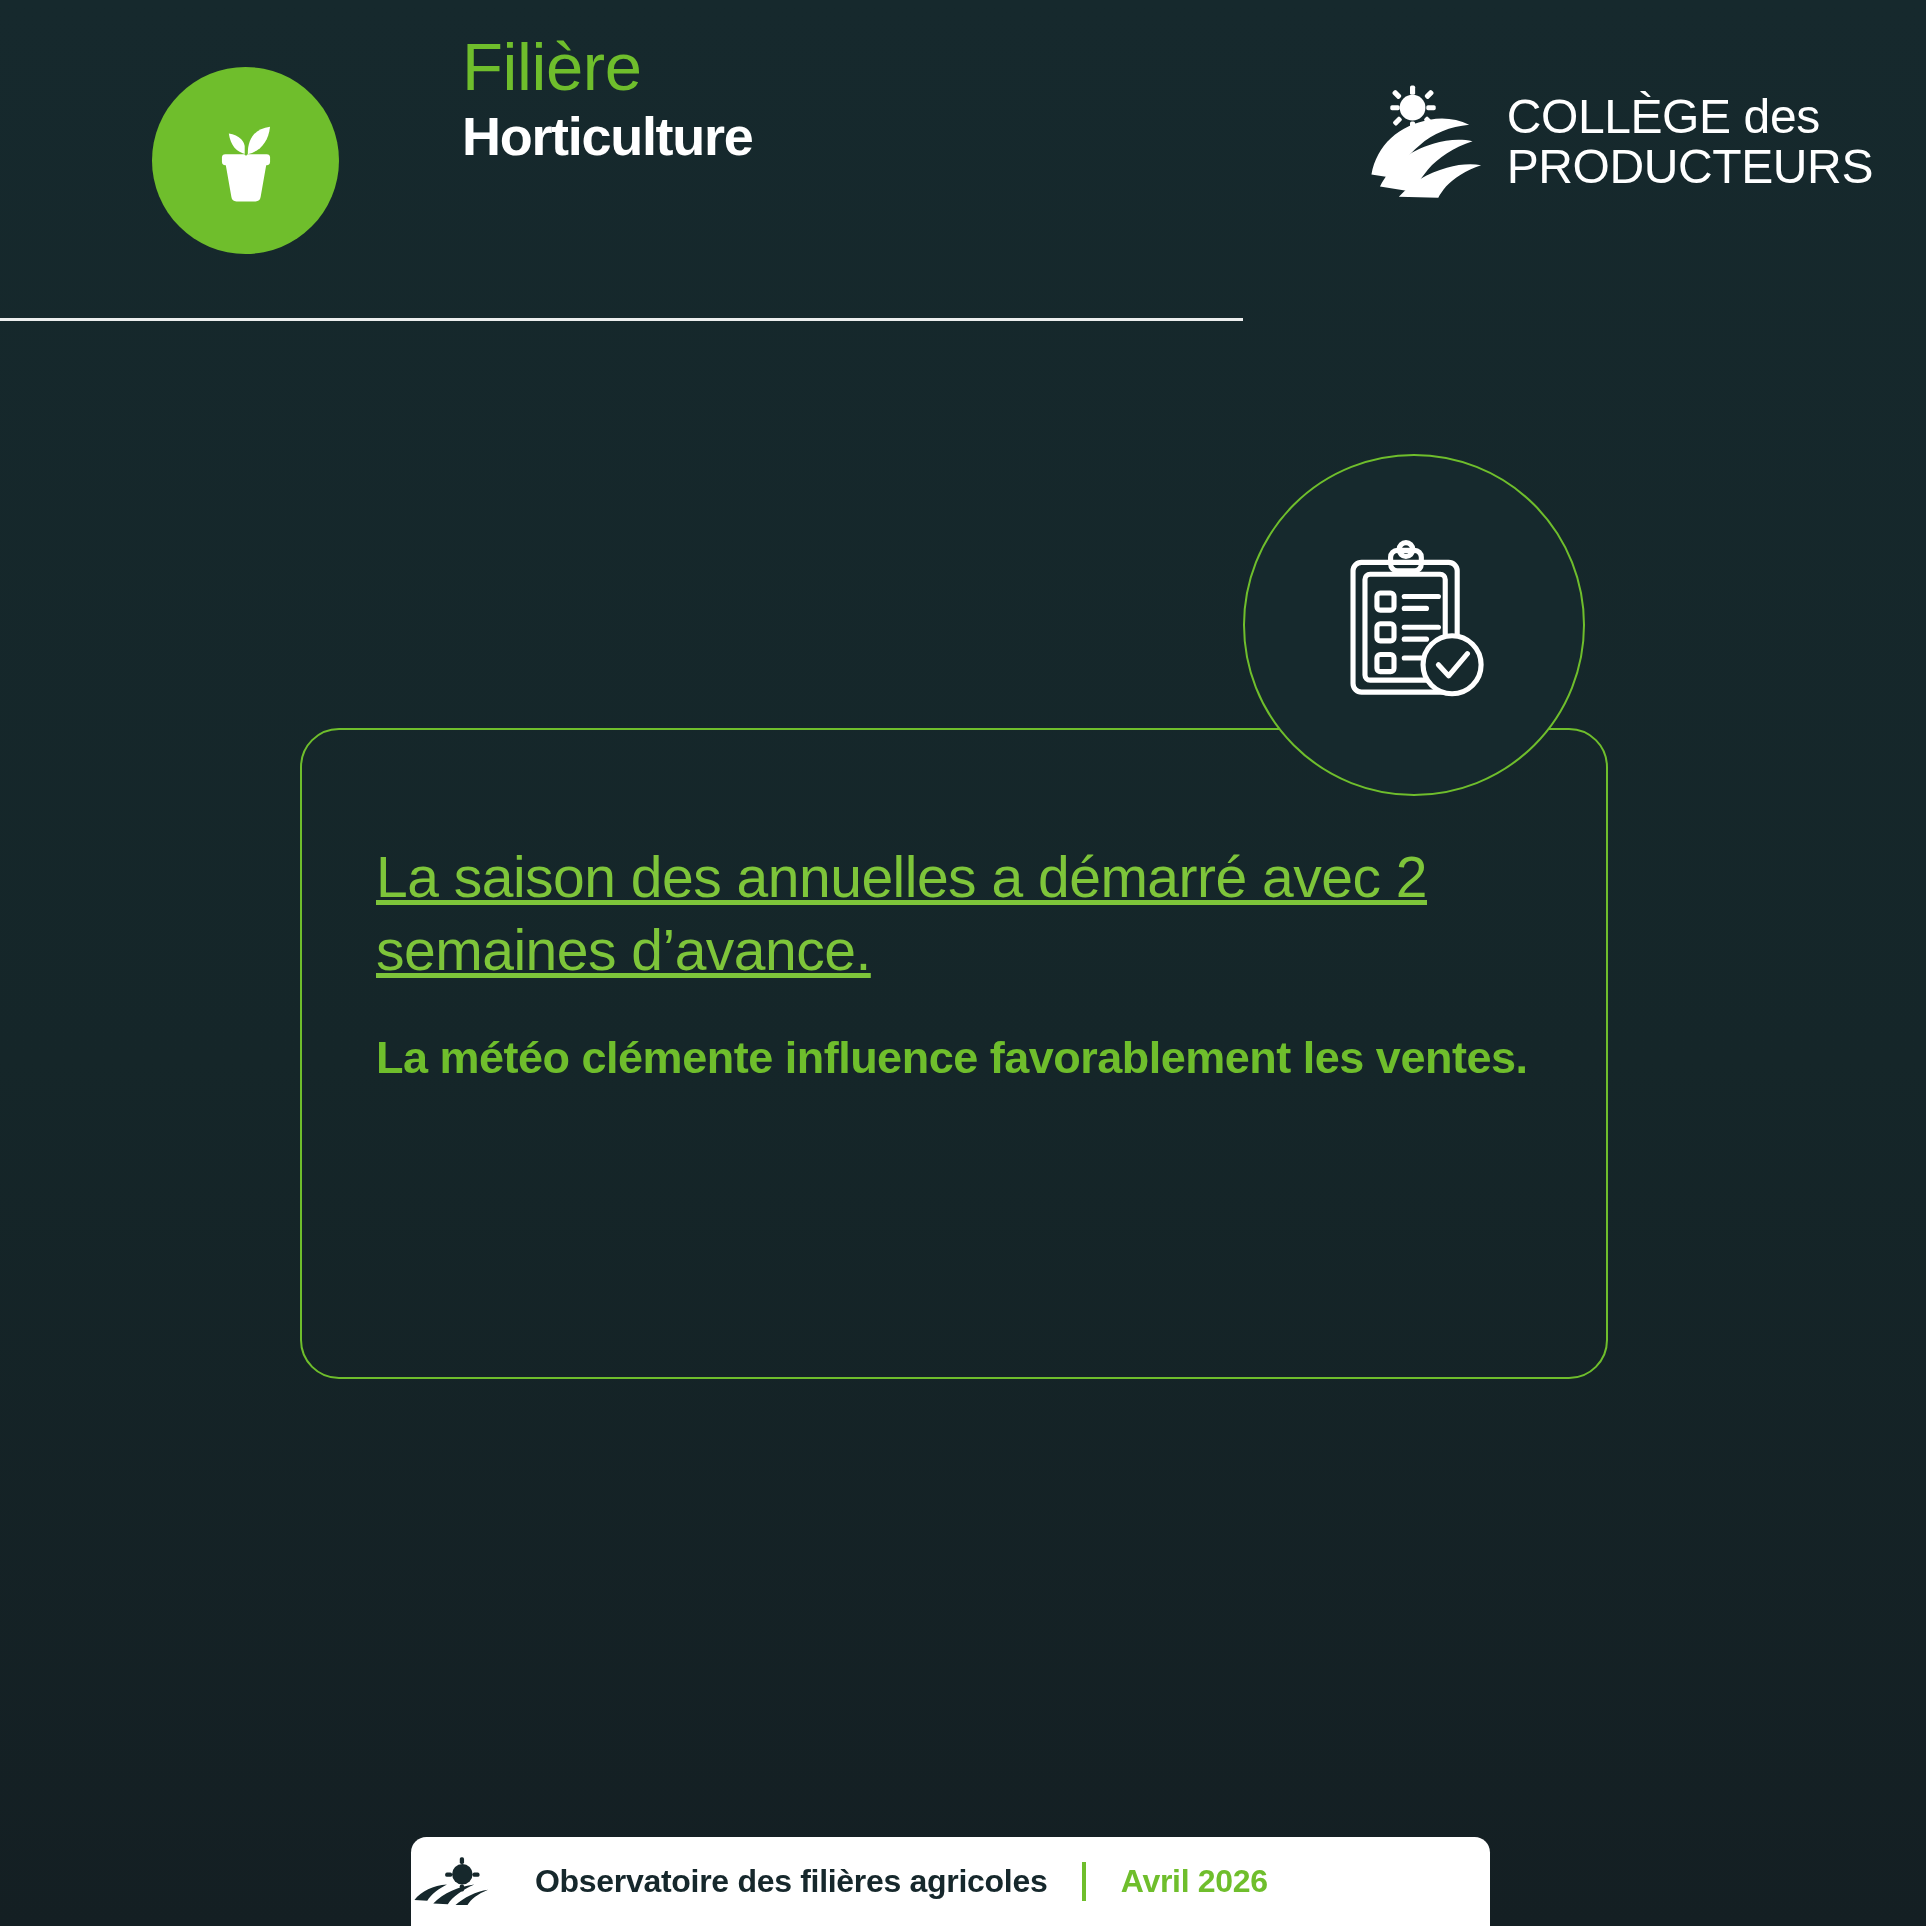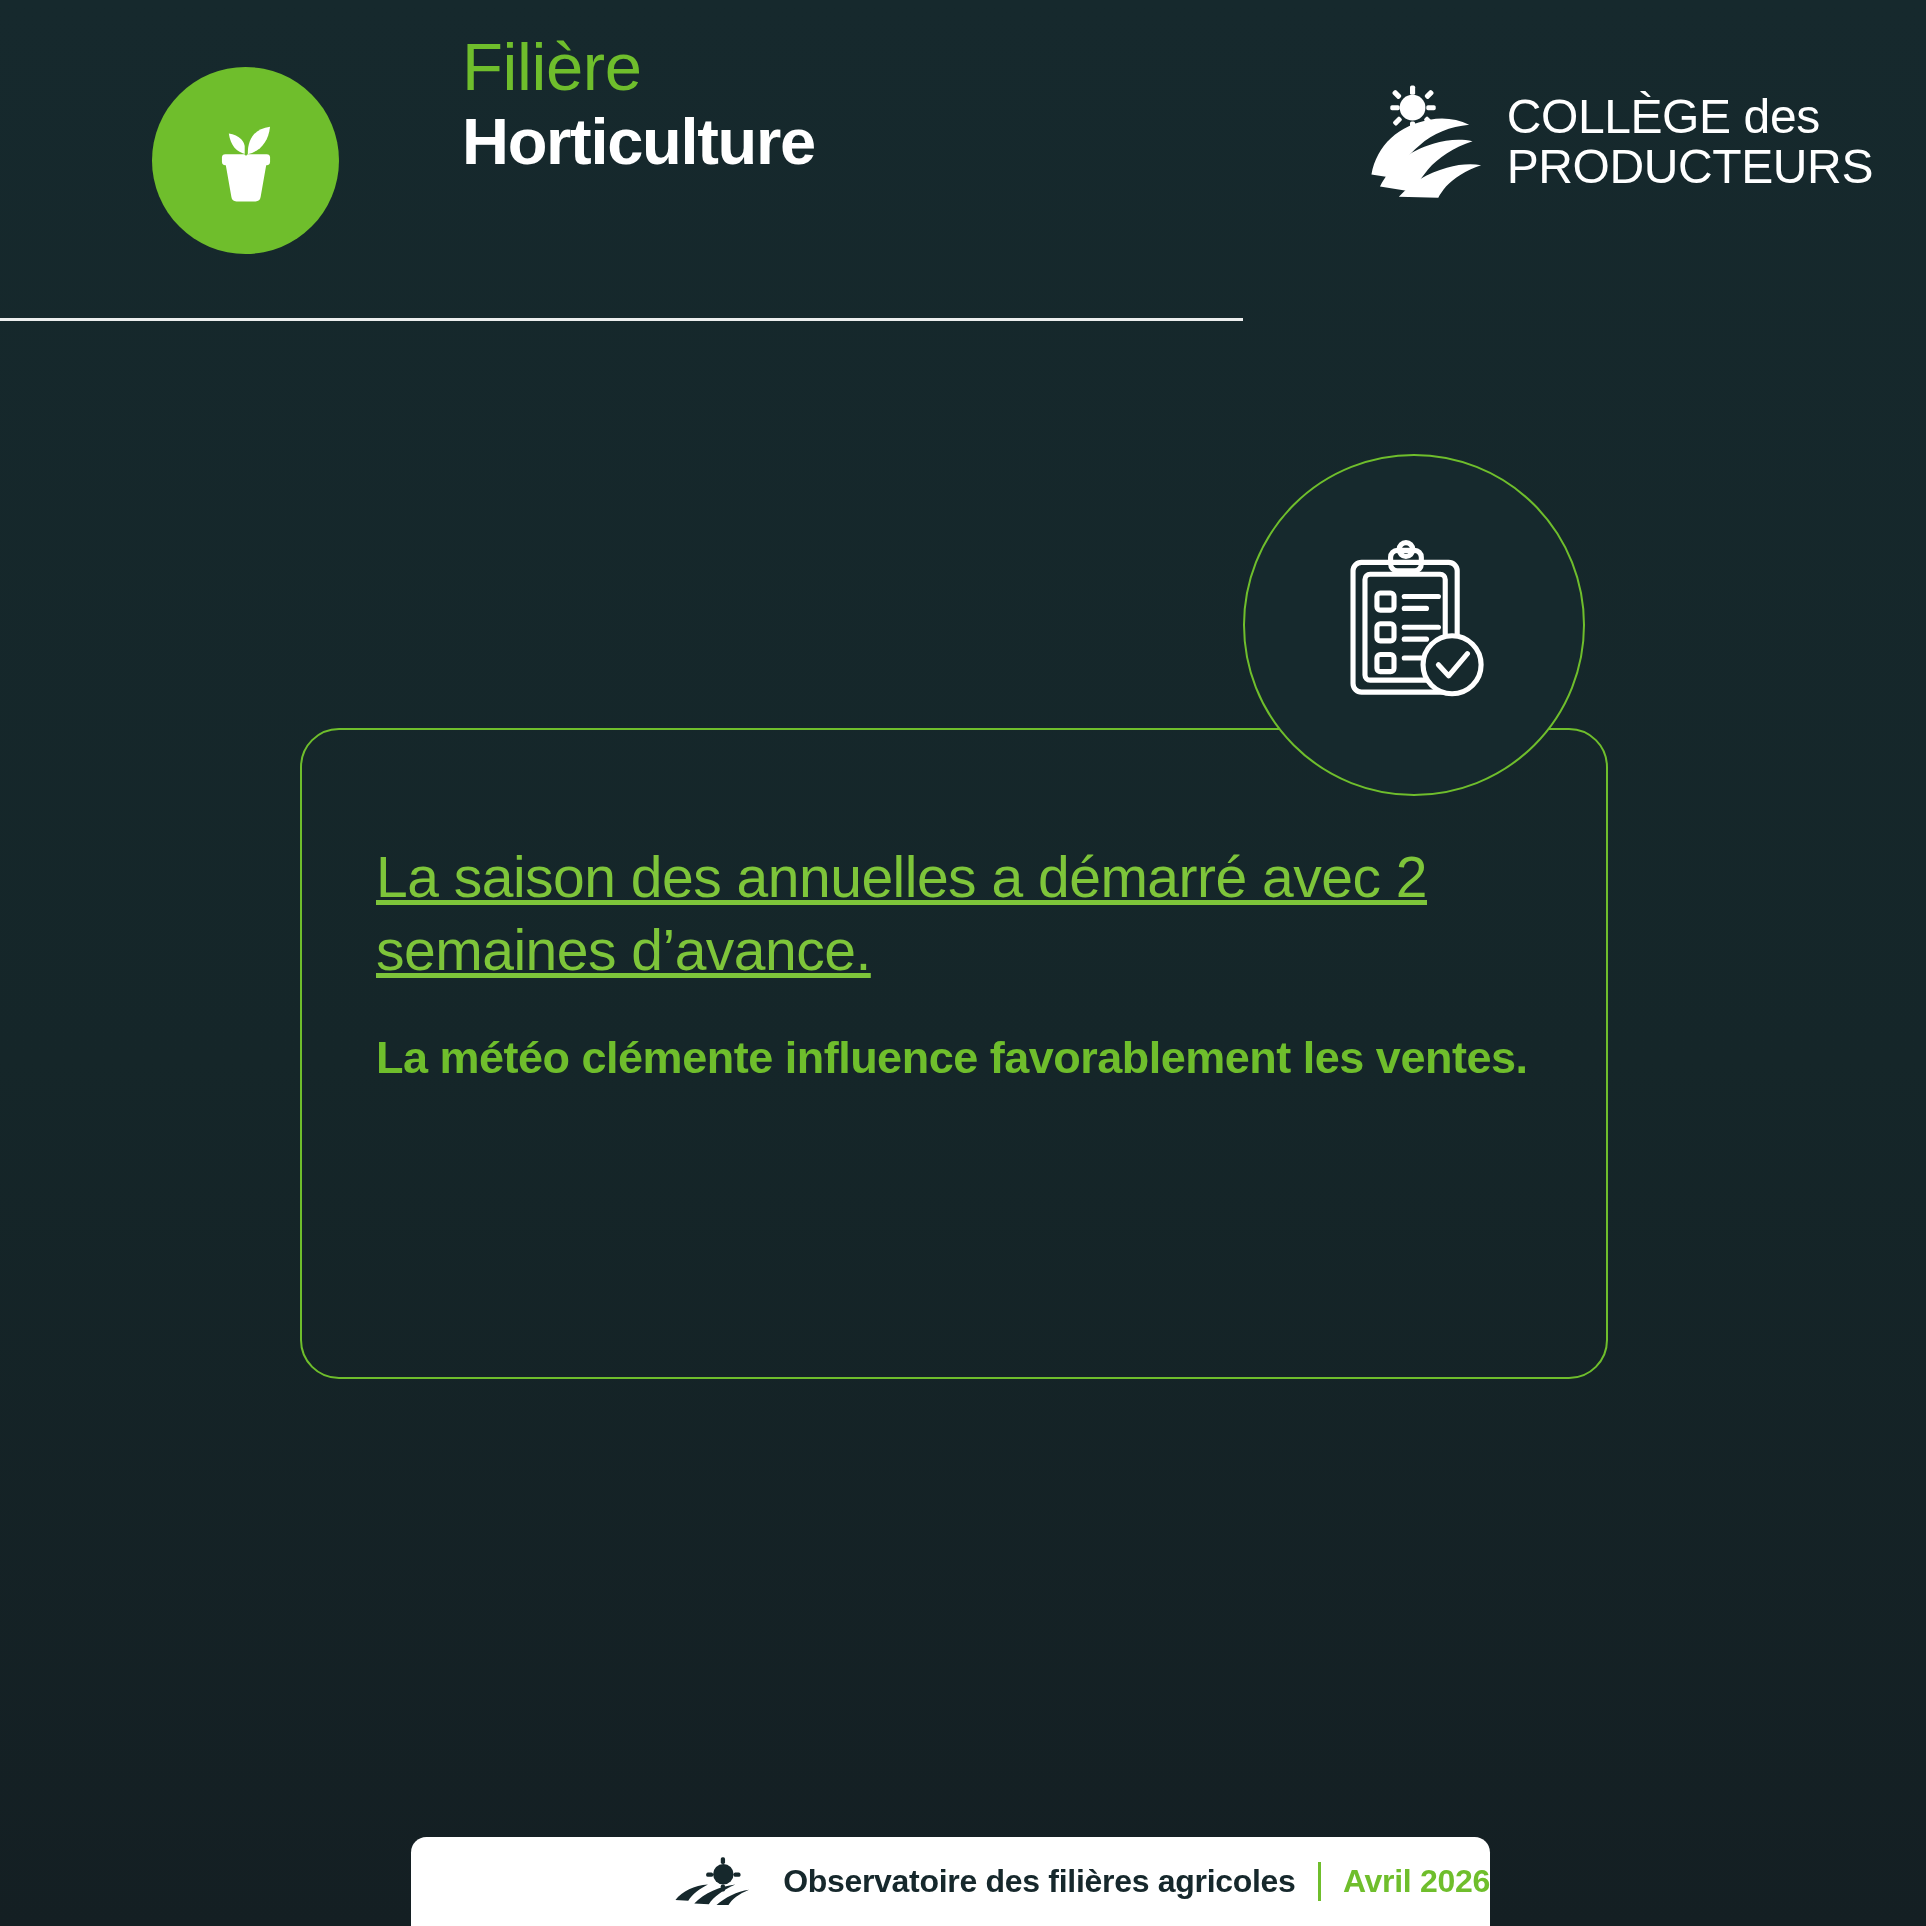--- a/index.html
+++ b/index.html
@@ -53,21 +53,21 @@
     color: #6fbe2c;
     font-size: 67px;
     font-weight: 400;
     letter-spacing: -0.4px;
     line-height: 1.06;
     margin-top: 12px;
   }
 
   .title-main {
     color: #ffffff;
-    font-size: 65px;
+    font-size: 54px;
     font-weight: 700;
     letter-spacing: -1.3px;
     line-height: 1.08;
     margin-top: 5.1px;
   }
 
   .header-rule {
     position: absolute;
     left: 0;
     top: 318px;
@@ -157,22 +157,22 @@
   .footer {
     position: absolute;
     left: 411px;
     bottom: 0;
     width: 1079px;
     height: 89px;
     background: #ffffff;
     border-radius: 15.4px 15.4px 0 0;
     display: flex;
     align-items: center;
-    justify-content: flex-end;
-    gap: 22px;
+    justify-content: flex-start;
+    gap: 35px;
   }
 
   .footer-mark { width: 89px; height: 50px; display: block; }
 
   .footer-text {
     color: #16282c;
     font-size: 32px;
     font-weight: 700;
     letter-spacing: -0.3px;
   }

